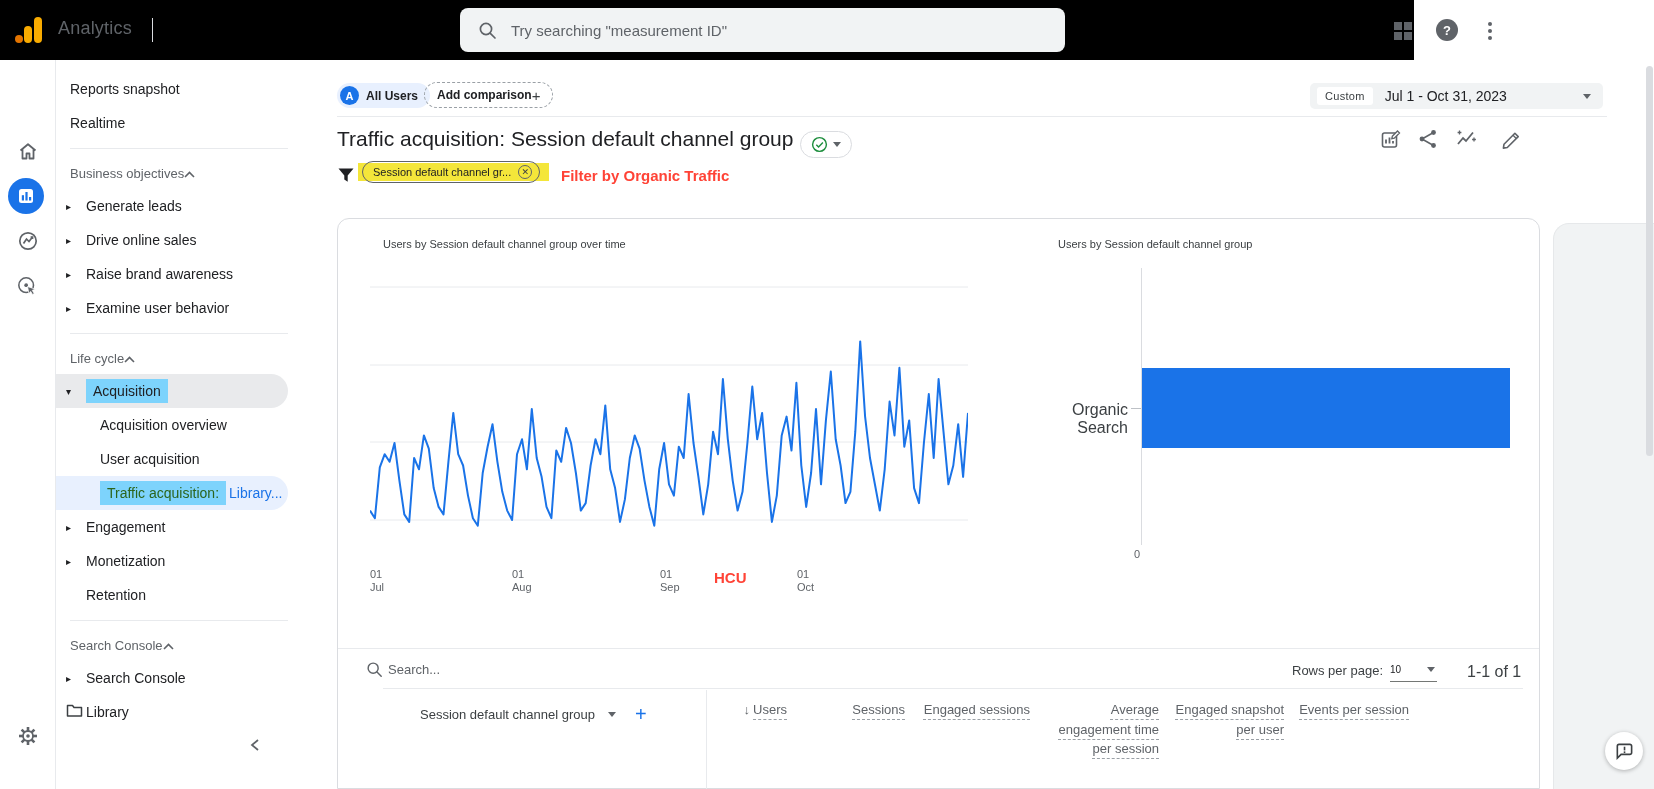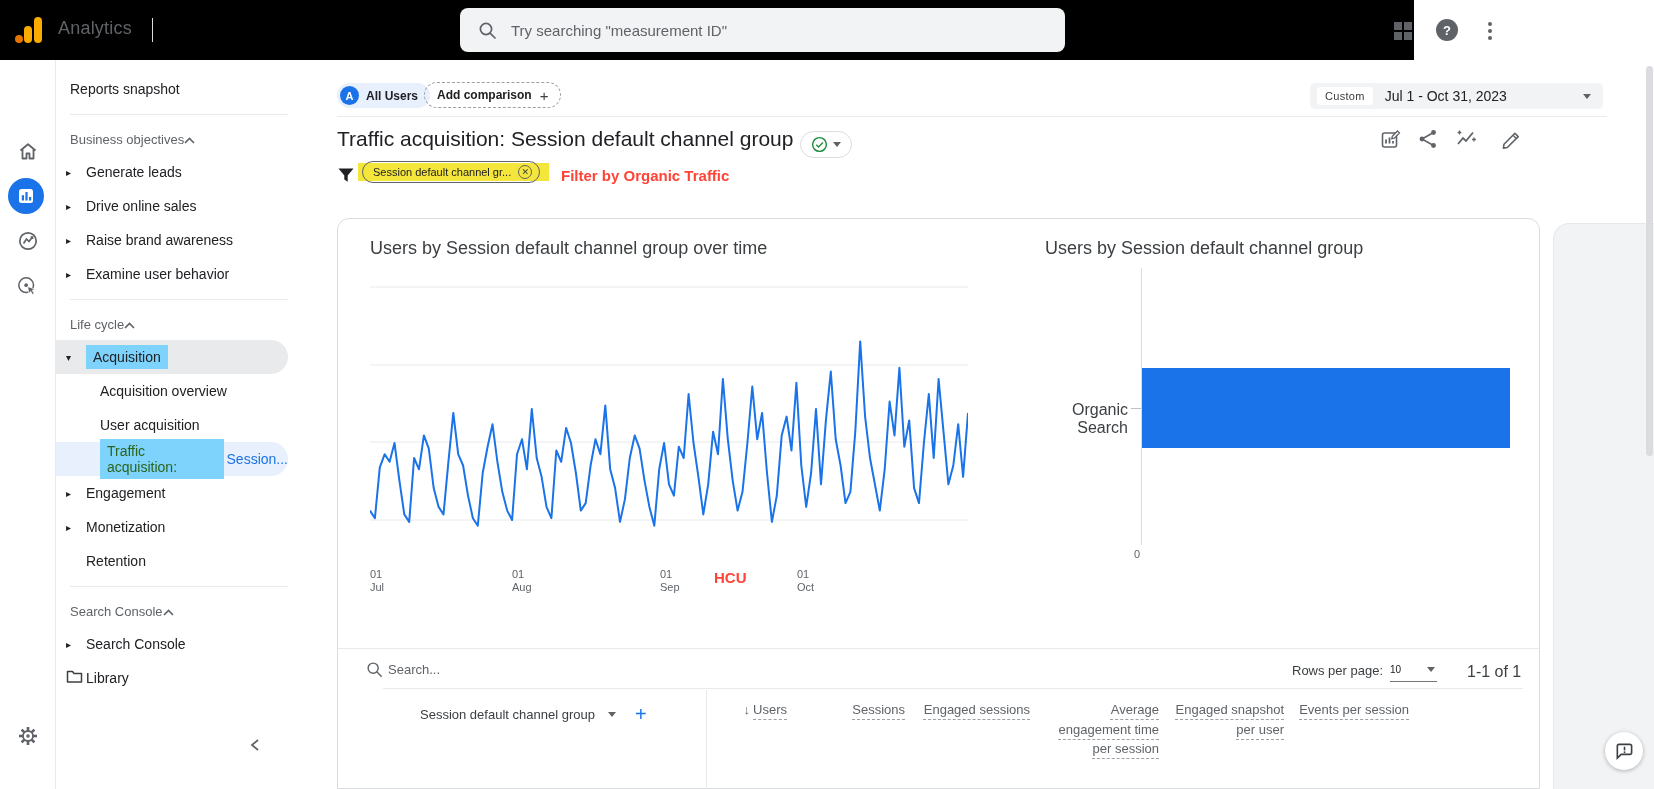--- a/index.html
+++ b/index.html
@@ -55,21 +55,21 @@
   .folder-ic { width:20px; flex:0 0 20px; }
   .drawer-collapse { left:248px; top:737px; cursor:pointer; }
 
   
   .chip-allusers { left:337px; top:83px; height:25px; background:#e8f0fe; border-radius:13px;
     display:flex; align-items:center; gap:7px; padding:0 12px 0 3px; cursor:pointer; }
   .avatar { width:19px; height:19px; border-radius:50%; background:#1a73e8; color:#fff;
     font-size:11px; font-weight:bold; display:flex; align-items:center; justify-content:center; }
   .chip-allusers span.lbl { font-size:12px; font-weight:bold; color:#202124; }
   .chip-addcomp { left:424px; top:82px; height:26px; border:1px dashed #9aa0a6; border-radius:13px;
-    display:flex; align-items:center; gap:8px; padding:0 12px; cursor:pointer;
+    display:flex; align-items:center; padding:0 12px; cursor:pointer;
     font-size:12px; font-weight:bold; color:#202124;justify-content:flex-end; }
   .plus-sm { font-size:15px; font-weight:normal; color:#3c4043; }
   .datepill { left:1310px; top:83px; width:293px; height:26px; background:#f1f3f4; border-radius:5px;
     display:flex; align-items:center; cursor:pointer; }
   .date-custom { background:#fff; border-radius:3px; font-size:11px; color:#3c4043;
     padding:3px 8px; margin-left:7px; letter-spacing:.3px; }
   .date-range { font-size:14px; color:#202124; margin-left:12px; }
   .caret { width:0; height:0; border-left:4.5px solid transparent; border-right:4.5px solid transparent;
     border-top:5.5px solid #5f6368; }
   .datepill .caret { margin-left:auto; margin-right:12px; }
@@ -88,21 +88,21 @@
     font-size:11px; color:#202124; white-space:nowrap; }
   .chip-x { width:14px; height:14px; border:1px solid #5f6368; border-radius:50%; font-size:9px;
     display:flex; align-items:center; justify-content:center; color:#3c4043; cursor:pointer; }
   .annot { font-weight:bold; color:#ff4336; }
   .annot-filter { left:561px; top:167px; font-size:15px; }
   .annot-hcu { left:714px; top:569px; font-size:15px; }
 
   
   .card { left:337px; top:218px; width:1203px; height:571px; background:#fff;
     border:1px solid #dadce0; border-radius:12px 12px 0 0; }
-  .chart-title { font-size:18px; color:#3c4043; }
+  .chart-title { font-size:11px; color:#3c4043;margin-left:13px; }
   .lc-title { left:370px; top:238px; }
   .bc-title { left:1045px; top:238px; }
   .line-svg { left:370px; top:262px; }
   .xtick { top:568px; width:46px; font-size:11px; color:#5f6368; line-height:13px; }
   .bar-axis { left:1141px; top:268px; width:1px; height:277px; background:#dadce0; }
   .bar-rect { left:1142px; top:368px; width:368px; height:80px; background:#1a73e8; }
   .bar-cat { left:1020px; top:401px; width:108px; text-align:right; font-size:16px; color:#3c4043; }
   .bar-tick { left:1131px; top:408px; width:10px; height:1px; background:#bdc1c6; }
   .bar-zero { left:1134px; top:548px; font-size:11px; color:#5f6368; }
 
@@ -206,20 +206,23 @@
       </g>
       <circle cx="11" cy="11" r="5" fill="#fff" stroke="#5f6368" stroke-width="1.8"></circle>
       <circle cx="11" cy="11" r="1.8" fill="#5f6368"></circle>
     </svg>
   </div>
 
   <div class="abs drawer">
       <div class="side-row plain">
         <span>Reports snapshot</span>
       </div>
+      <div class="side-row plain">
+        <span>Realtime</span>
+      </div>
       <div class="side-div"></div>
       <div class="side-header">
         <span>Business objectives</span>
         <span><svg width="11" height="7" viewBox="0 0 11 7">
             <polyline points="1,6 5.5,1.5 10,6" fill="none" stroke="#5f6368" stroke-width="1.6"></polyline>
           </svg></span>
       </div>
       <div class="side-row">
         <span class="arrow">▸</span>
         <span>Generate leads</span>
@@ -254,21 +257,21 @@
       </div>
       <div class="side-row">
         <span class="spacer"></span>
         <span class="ind"></span>
         <span>User acquisition</span>
       </div>
       <div class="side-row selected">
         <span class="spacer"></span>
         <span class="ind"></span>
         <span class="hl green">Traffic acquisition:</span>
-        <span class="suffix">Session...</span>
+        <span class="suffix">Library...</span>
       </div>
       <div class="side-row">
         <span class="arrow">▸</span>
         <span>Engagement</span>
       </div>
       <div class="side-row">
         <span class="arrow">▸</span>
         <span>Monetization</span>
       </div>
       <div class="side-row">

